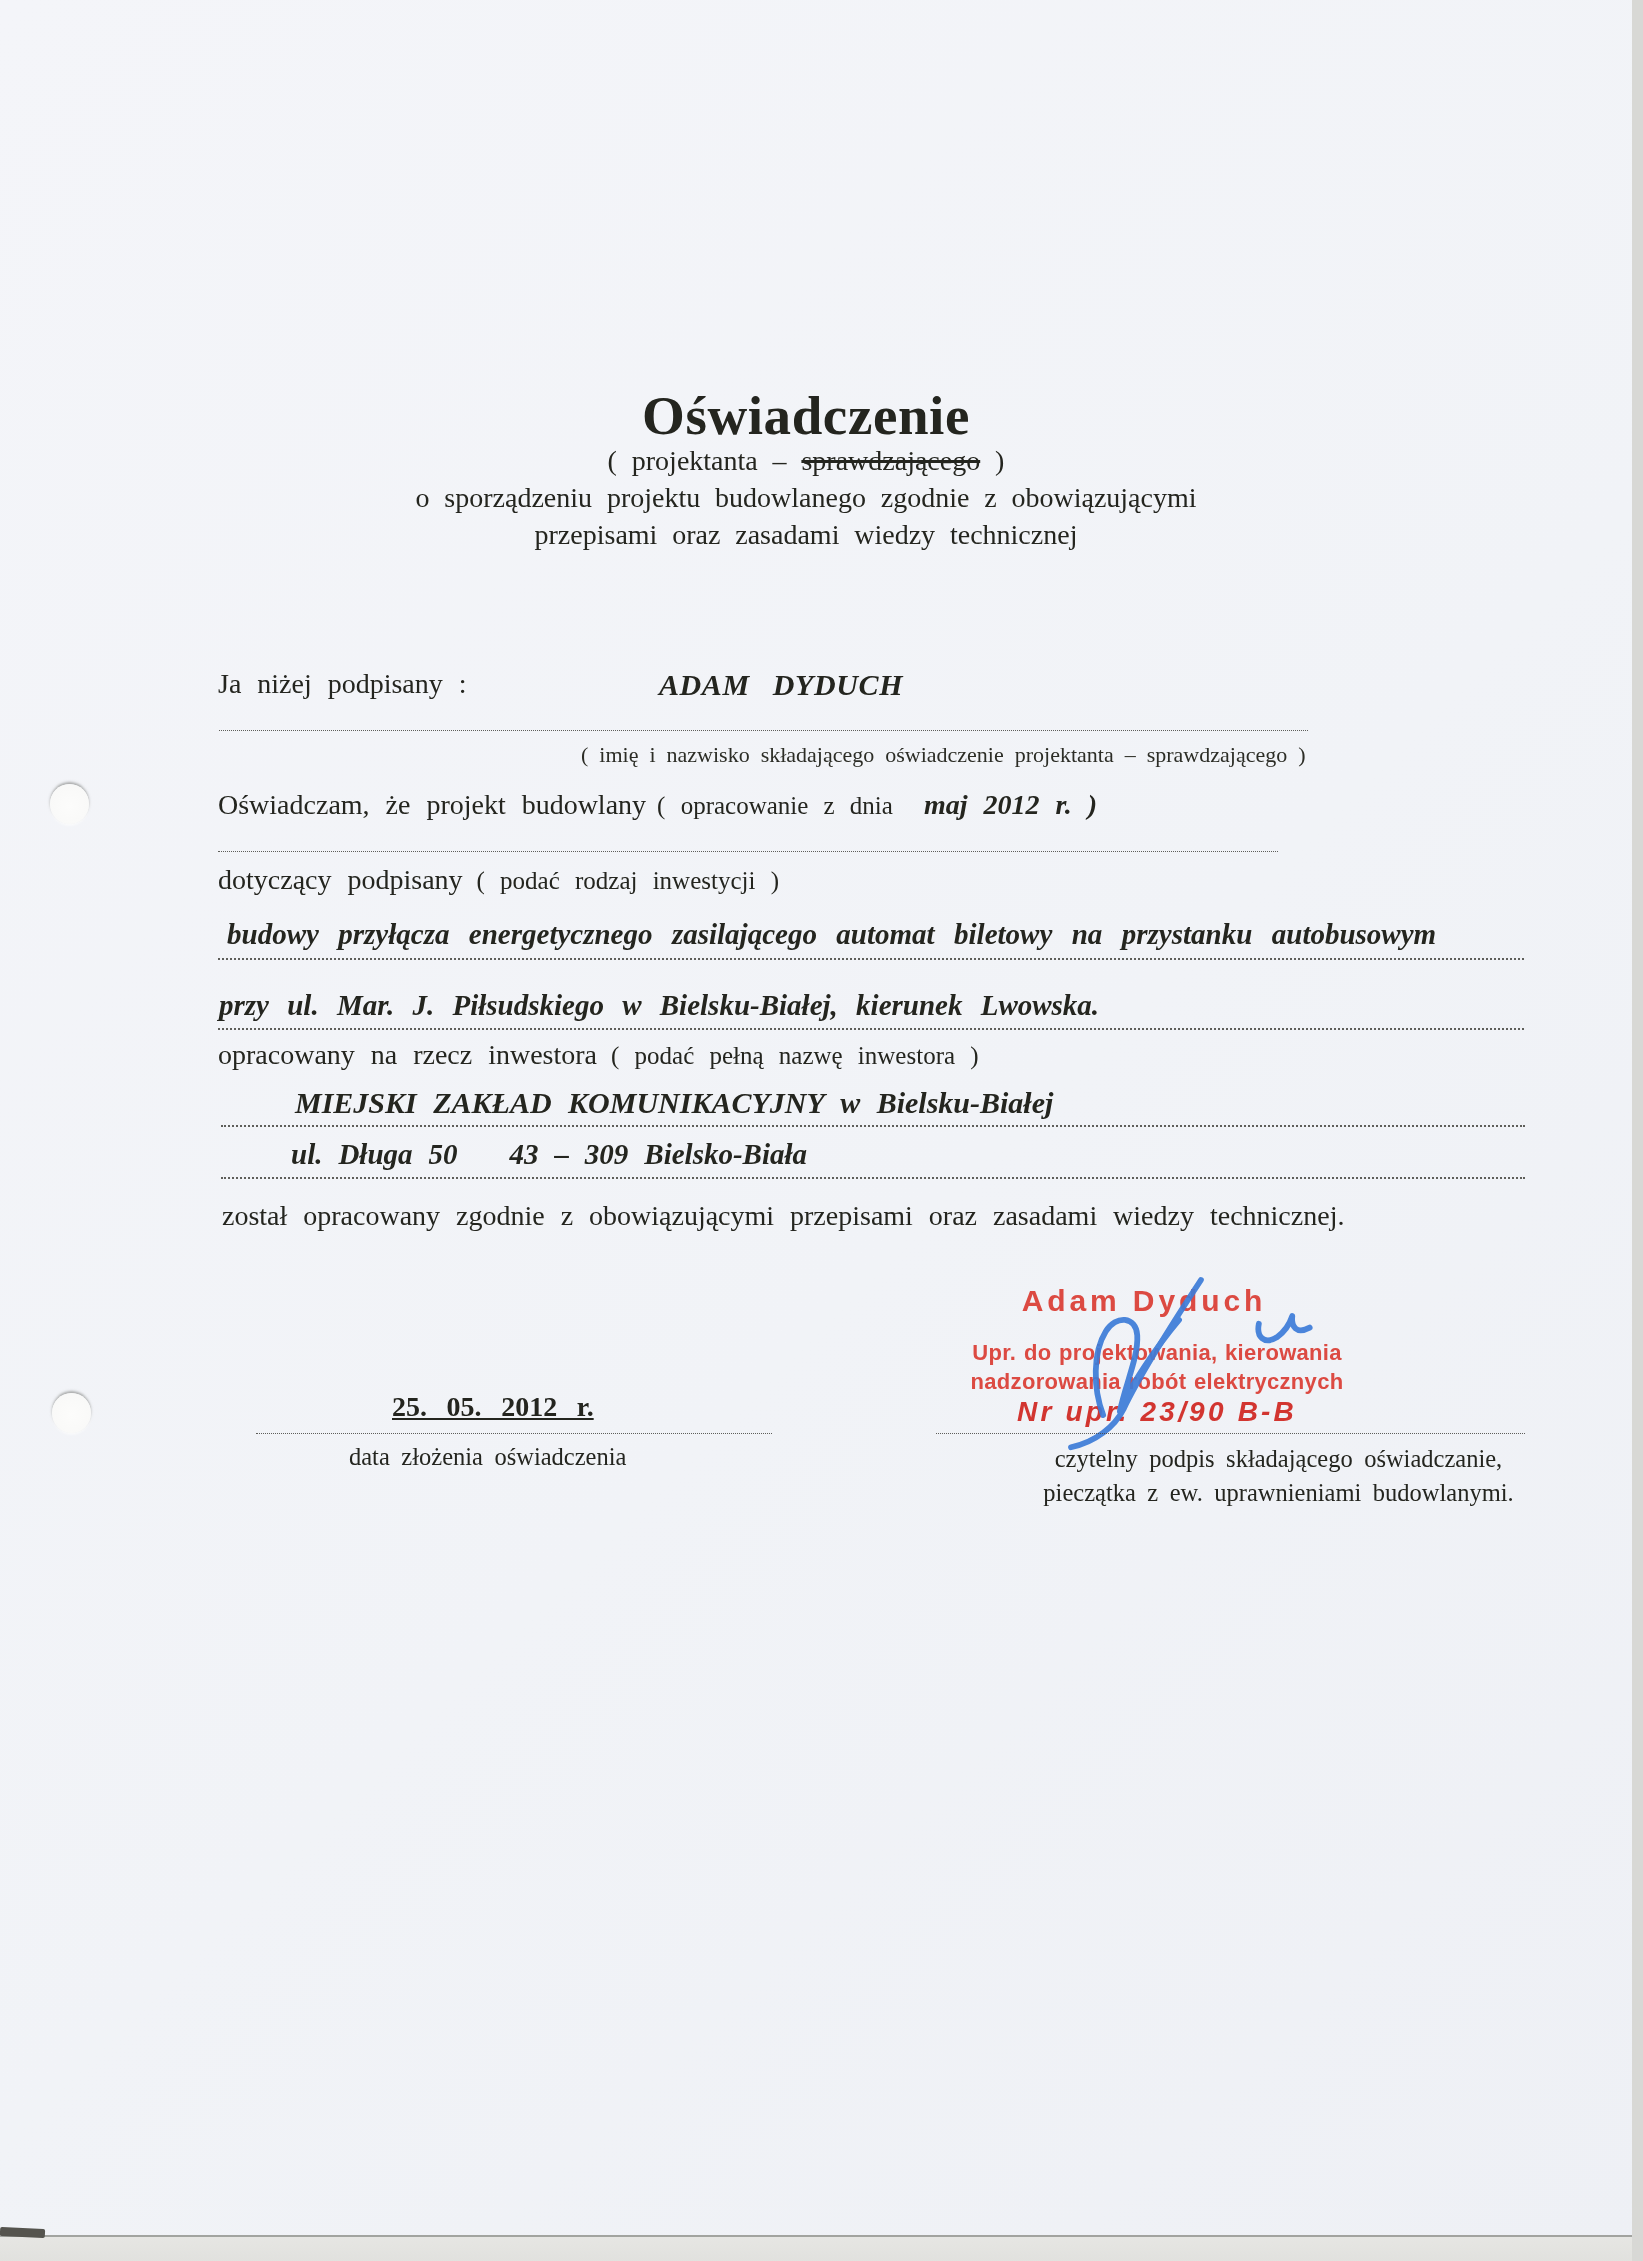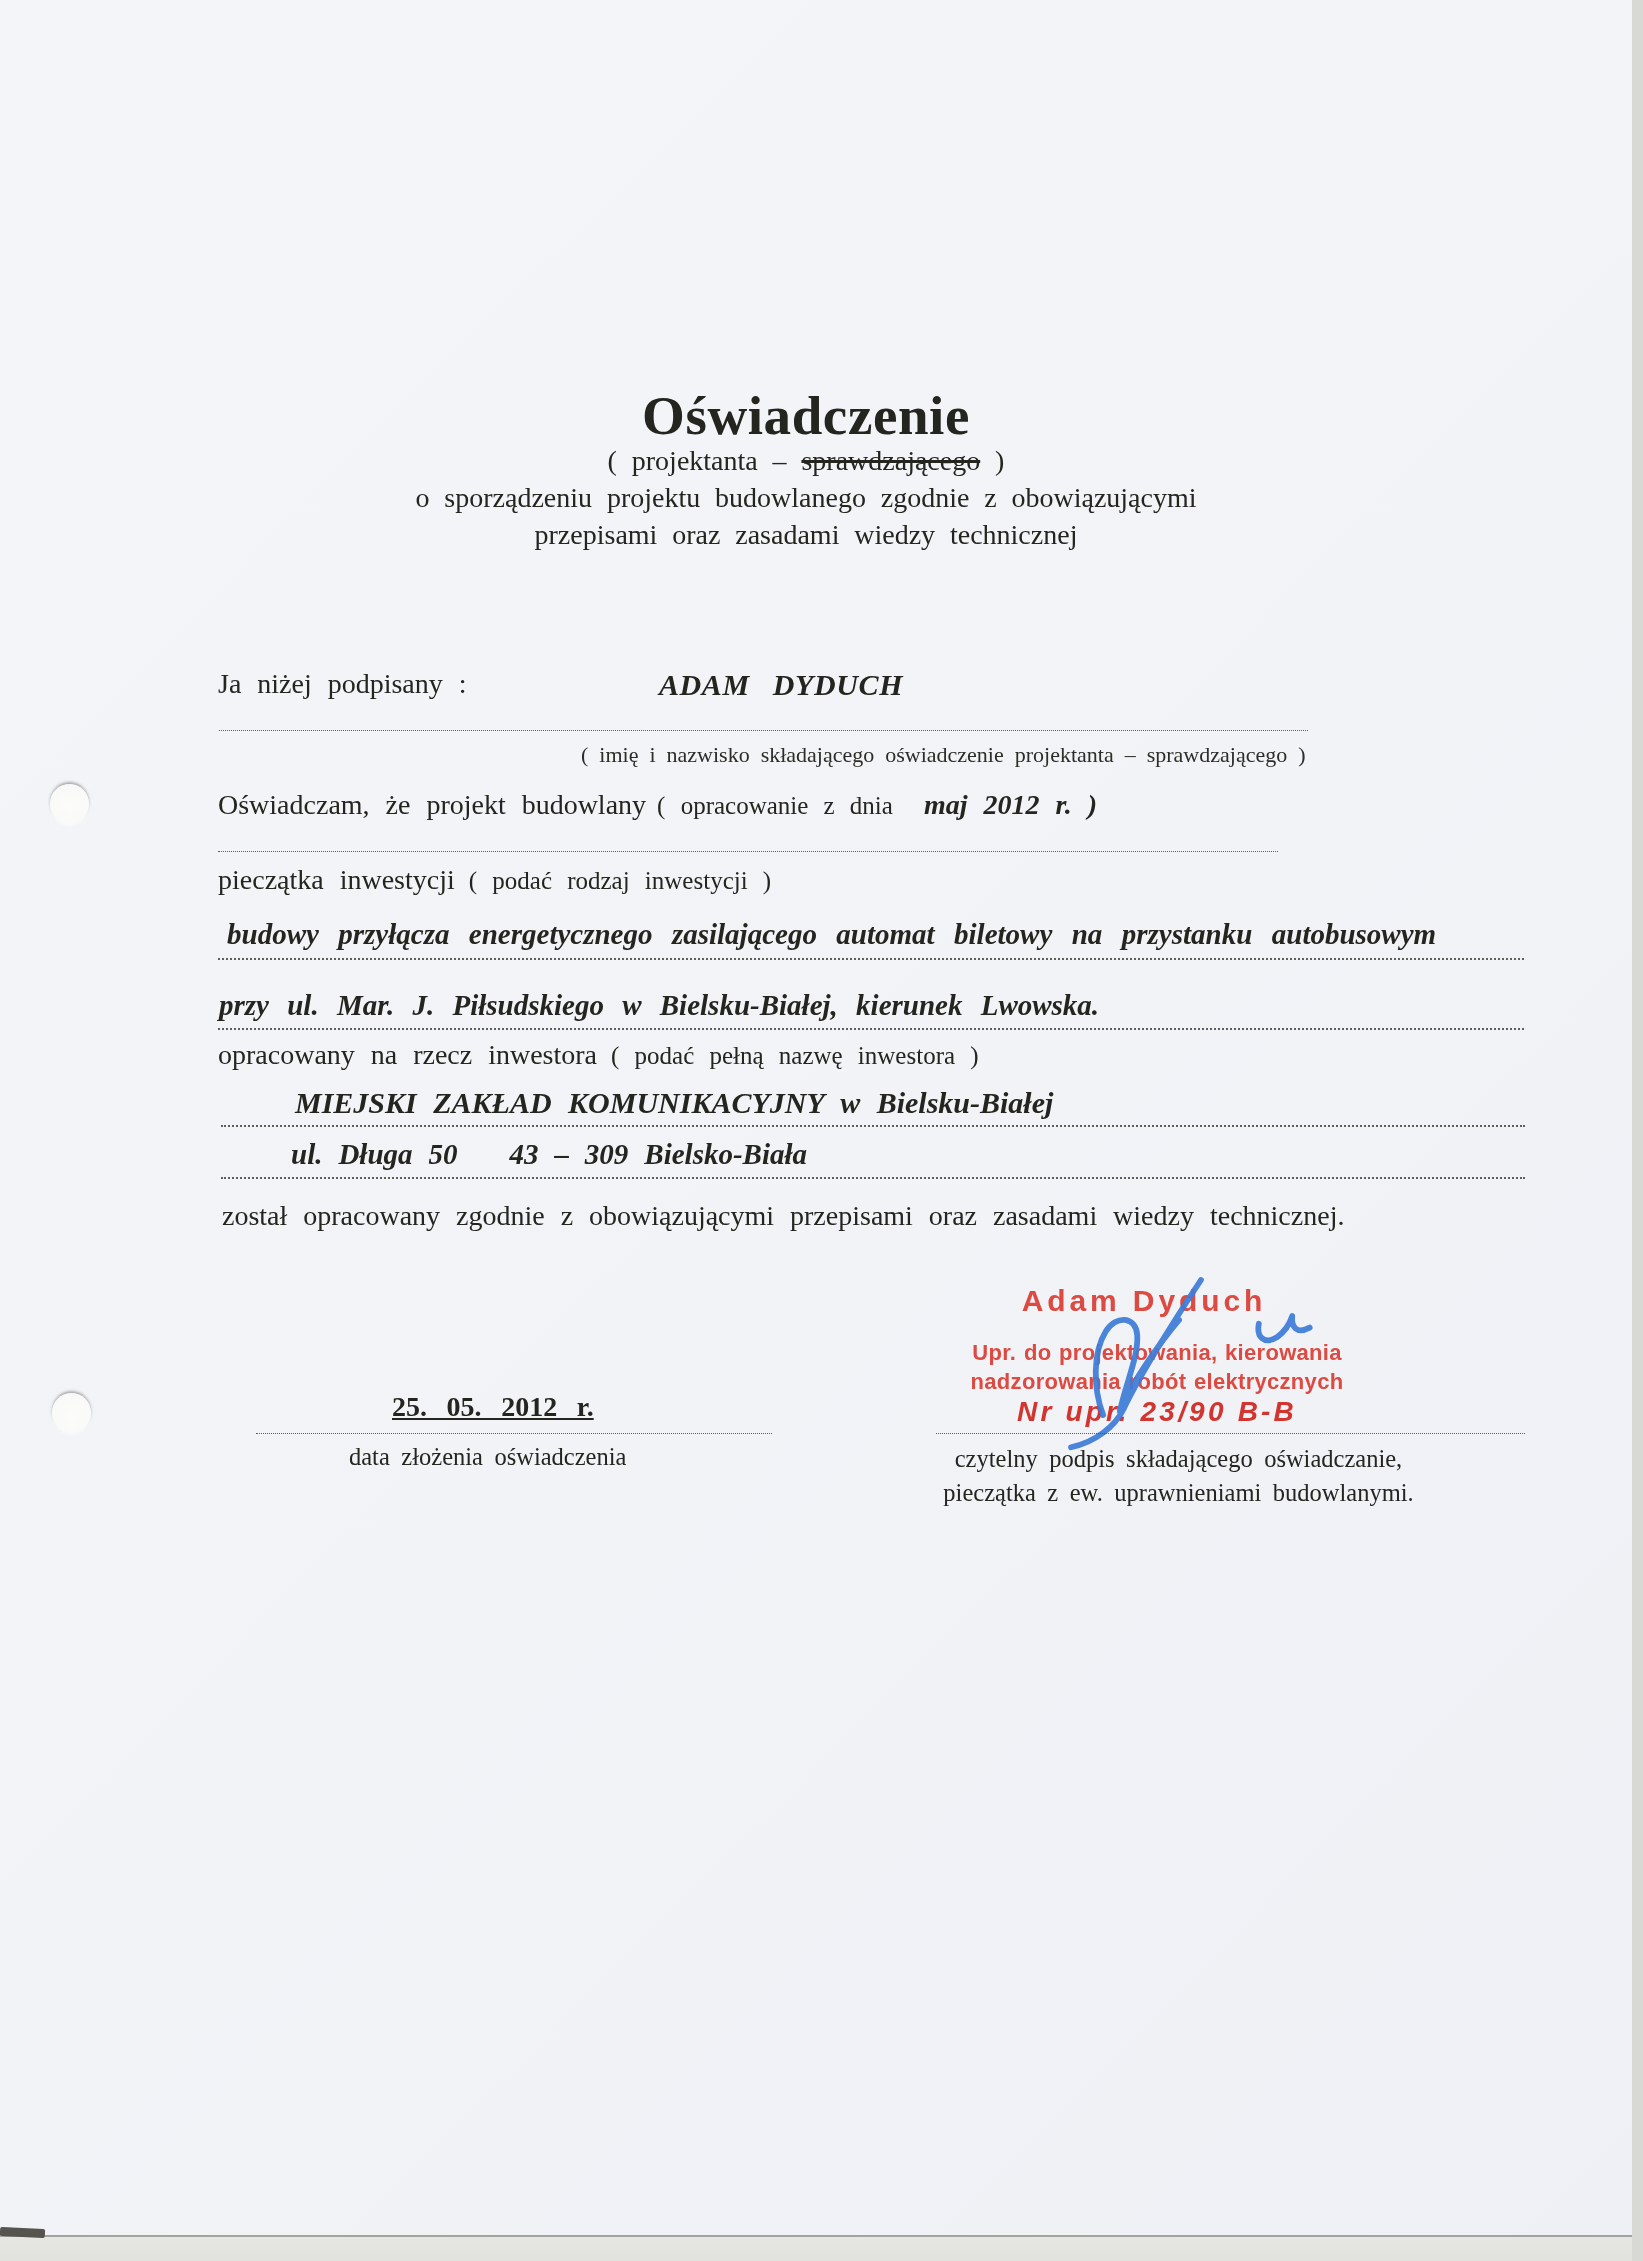--- a/index.html
+++ b/index.html
@@ -49,21 +49,21 @@
   <div class="abs body-text" style="left:218px;top:669px;">Ja niżej podpisany :</div>
   <div class="abs fill" style="left:659px;top:668px;font-size:30px;word-spacing:0.5em;letter-spacing:0.6px;">ADAM DYDUCH</div>
 
   <div class="dotline thin" style="left:219px;top:730px;width:1089px;"></div>
   <div class="abs caption" style="left:581px;top:742px;">( imię i nazwisko składającego oświadczenie projektanta – sprawdzającego )</div>
 
   <div class="abs body-text" style="left:218px;top:790px;"><span>Oświadczam, że projekt budowlany</span><span class="small-paren" style="margin-left:11px;">( opracowanie z dnia</span><span class="fill" style="margin-left:31px;">maj  2012 r. )</span></div>
 
   <div class="dotline thin" style="left:218px;top:851px;width:1060px;"></div>
 
-  <div class="abs body-text" style="left:218px;top:865px;"><span>pieczątka inwestycji</span><span class="small-paren" style="margin-left:14px;">( podać rodzaj inwestycji )</span></div>
+  <div class="abs body-text" style="left:218px;top:865px;"><span>dotyczący podpisany</span><span class="small-paren" style="margin-left:14px;">( podać rodzaj inwestycji )</span></div>
 
   <div class="abs fill" style="left:227px;top:918px;font-size:29px;word-spacing:0.42em;">budowy przyłącza energetycznego zasilającego  automat biletowy na przystanku autobusowym</div>
   <div class="dotline" style="left:218px;top:958px;width:1306px;"></div>
 
   <div class="abs fill" style="left:219px;top:989px;font-size:29px;word-spacing:0.38em;">przy ul. Mar. J. Piłsudskiego w Bielsku-Białej, kierunek Lwowska.</div>
   <div class="dotline" style="left:218px;top:1028px;width:1306px;"></div>
 
   <div class="abs body-text" style="left:218px;top:1040px;"><span>opracowany na rzecz inwestora</span><span class="small-paren" style="margin-left:14px;">( podać pełną nazwę inwestora )</span></div>
 
   <div class="abs fill" style="left:295px;top:1086px;font-size:30px;word-spacing:0.3em;">MIEJSKI ZAKŁAD KOMUNIKACYJNY w Bielsku-Białej</div>
@@ -89,21 +89,21 @@
     </g>
   </svg>
 
   <div class="abs date-text" style="left:392px;top:1391px;">25. 05. 2012 r.</div>
 
   <div class="dotline thin" style="left:256px;top:1433px;width:516px;"></div>
   <div class="dotline thin" style="left:936px;top:1433px;width:589px;"></div>
 
   <div class="abs foot-cap" style="left:349px;top:1443px;">data złożenia oświadczenia</div>
 
-  <div class="abs" style="left:884px;top:1445px;width:589px;text-align:center;white-space:nowrap;">
+  <div class="abs" style="left:984px;top:1445px;width:589px;text-align:center;white-space:nowrap;">
     <div class="foot-cap">czytelny podpis składającego oświadczanie,</div>
     <div class="foot-cap" style="margin-top:5.8px;">pieczątka z ew. uprawnieniami budowlanymi.</div>
   </div>
 
   <div class="punch" style="left:50px;top:784px;width:39px;height:40px;"></div>
   <div class="punch" style="left:52px;top:1393px;width:39px;height:40px;"></div>
 
   <div class="paper-edge" style="top:2235px;height:1.9px;background:#8f9089;opacity:.8;"></div>
   <div class="paper-edge" style="top:2237px;height:24.5px;background:linear-gradient(180deg,#e6e6e3,#e1e1de);"></div>
   <div class="abs" style="left:0;top:2228px;width:45px;height:9px;background:#55544e;transform:rotate(3deg);border-radius:1.9px;"></div>

